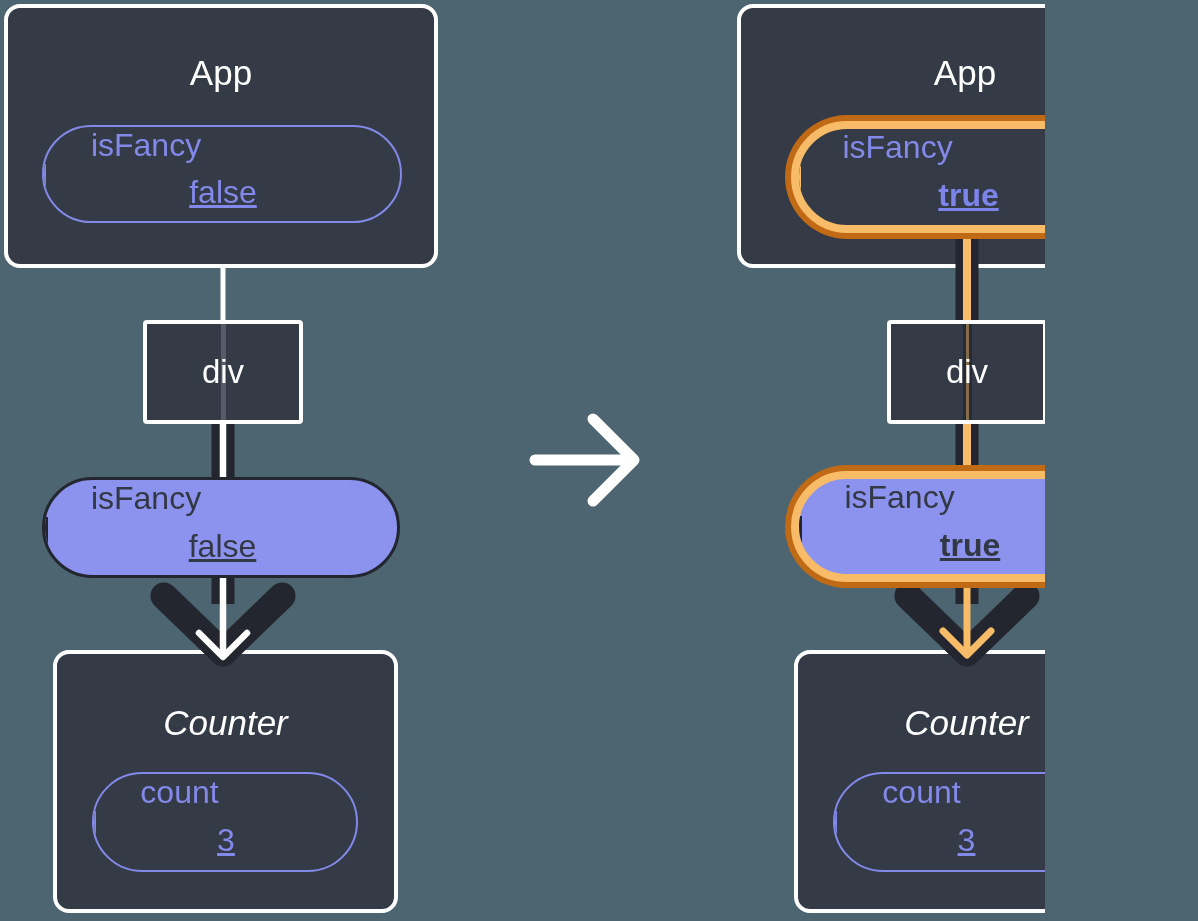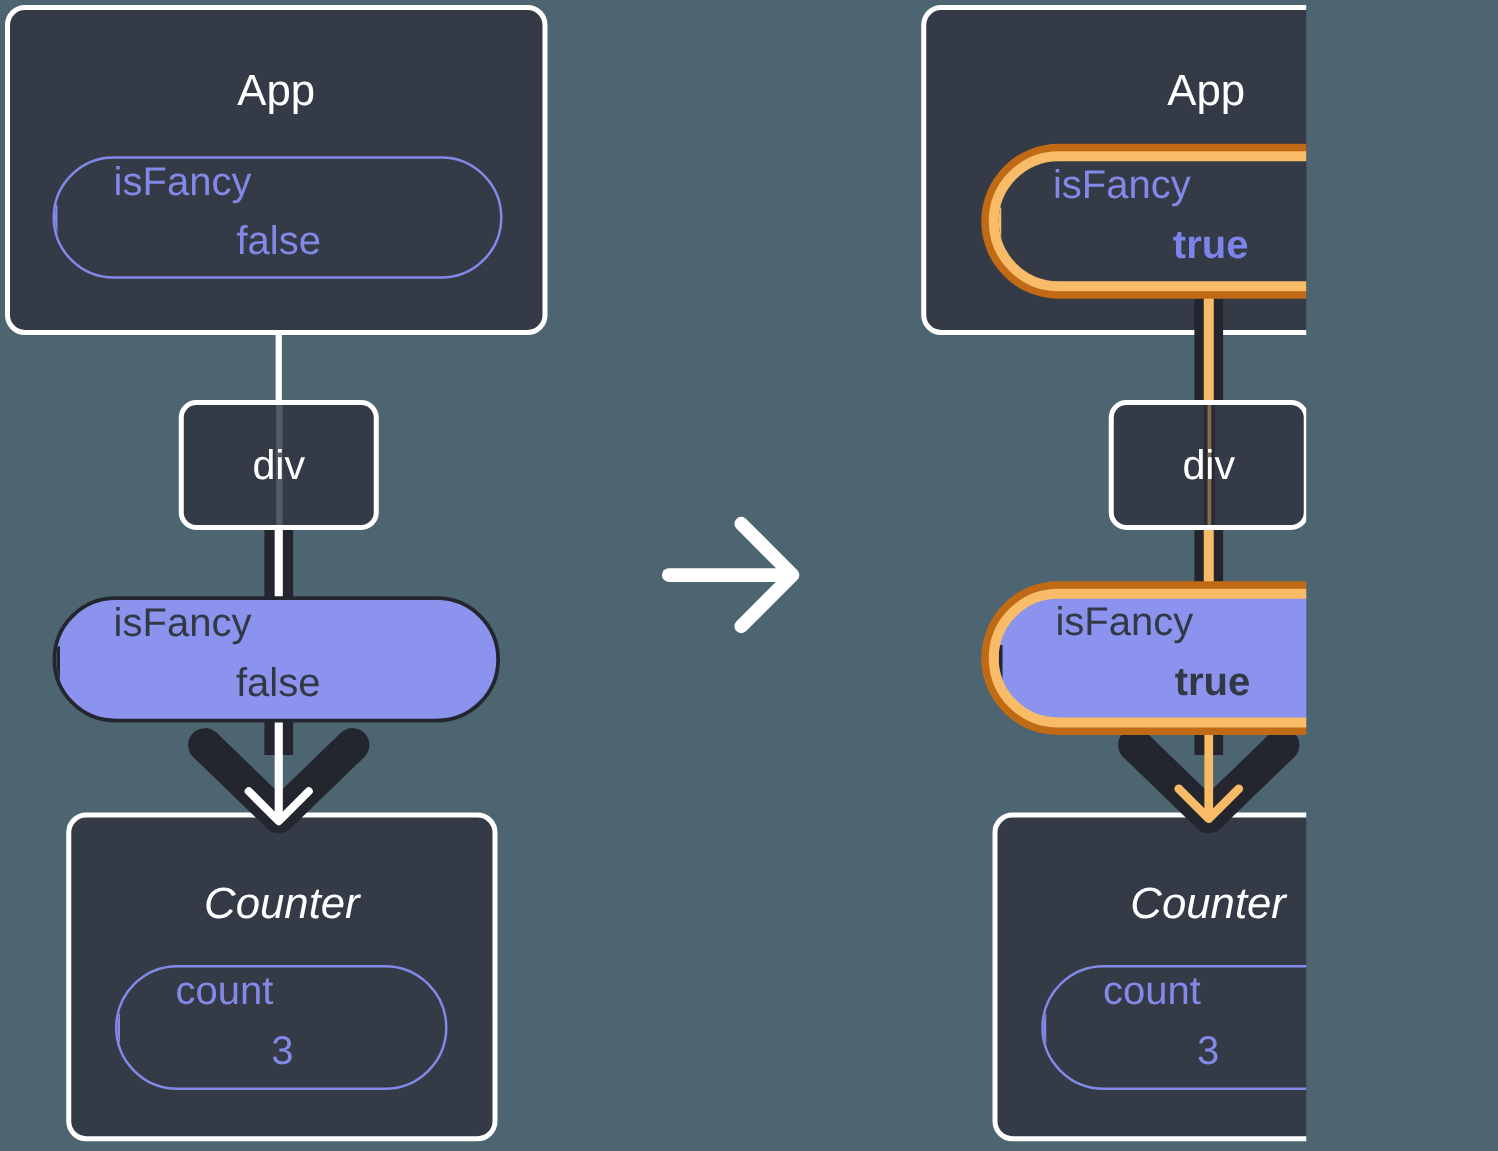--- a/index.html
+++ b/index.html
@@ -23,42 +23,42 @@
     position:absolute; left:0; width:100%; text-align:center;
     color:var(--white); font-size:35px; font-weight:500; line-height:40px;
   }
   .app-left{left:4px;top:4px;width:434px;height:264px;}
   .app-right{left:737px;top:4px;width:456px;height:264px;}
   .counter-left{left:53px;top:650px;width:345px;height:263px;}
   .counter-right{left:794px;top:650px;width:345px;height:263px;}
   .app-title-pos{top:45px;}
   .counter-title-pos{top:49px;font-style:italic;}
   .div-box{
-    border-radius:14px; z-index:3;
+    border-radius:4px; z-index:3;
     display:flex; align-items:center; justify-content:center;
   }
   .div-left{left:143px;top:320px;width:160px;height:104px;}
   .div-right{left:887px;top:320px;width:160px;height:104px;}
   .div-label{color:var(--white); font-size:33px; font-weight:500; position:relative; z-index:2;}
   .ghost-wire{position:absolute; top:0; bottom:0; left:calc(50% - 2.5px); width:5px;
     background:rgba(173,178,195,0.28);}
   .ghost-wire-warm{position:absolute; top:0; bottom:0; left:calc(50% - 4.5px); width:9px;
     background:rgba(25,27,33,0.5);}
   .ghost-wire-warm::after{content:""; position:absolute; top:0; bottom:0; left:3px; width:3px;
     background:rgba(248,188,104,0.45);}
   
   .pill{
     position:absolute; box-sizing:border-box; display:flex;
     border-radius:999px; z-index:4; overflow:hidden;flex-direction:column;
   }
   .pill .seg{
     display:flex; align-items:center; justify-content:center;
     font-size:32px; box-sizing:border-box;
   }
-  .pill .value{flex:1;}
+  .pill .value{flex:1;text-decoration:underline;}
   .pill-outline{border:2.5px solid var(--purple-stroke); color:var(--purple-stroke); background:transparent;}
   .pill-outline .value{border-left:2.5px solid var(--purple-stroke);}
   .pill-filled{border:3px solid var(--dark); background:var(--purple-fill); color:var(--dark-text);}
   .pill-filled .value{border-left:3px solid var(--dark);}
   .pill-ringed{
     border:8px solid var(--orange-light);
     box-shadow:0 0 0 6px var(--orange-dark);
   }
   .pill-ringed.hollow{background:var(--box); color:var(--purple-stroke);}
   .pill-ringed.hollow .value{border-left:2px solid var(--orange-light); font-weight:700; color:var(--purple-bold);}

